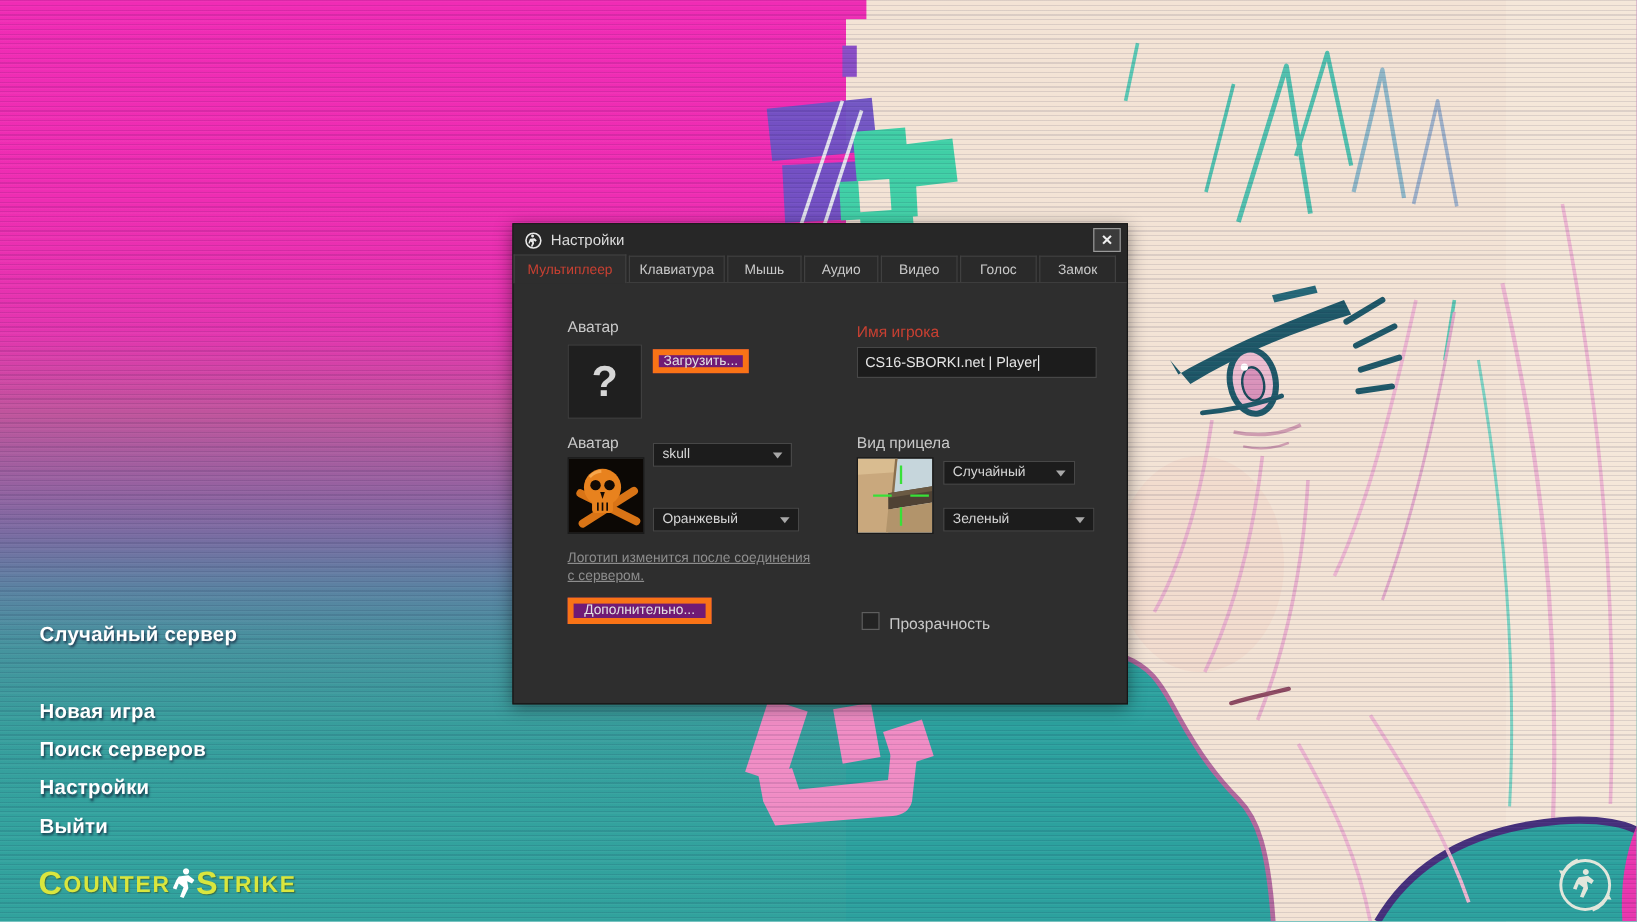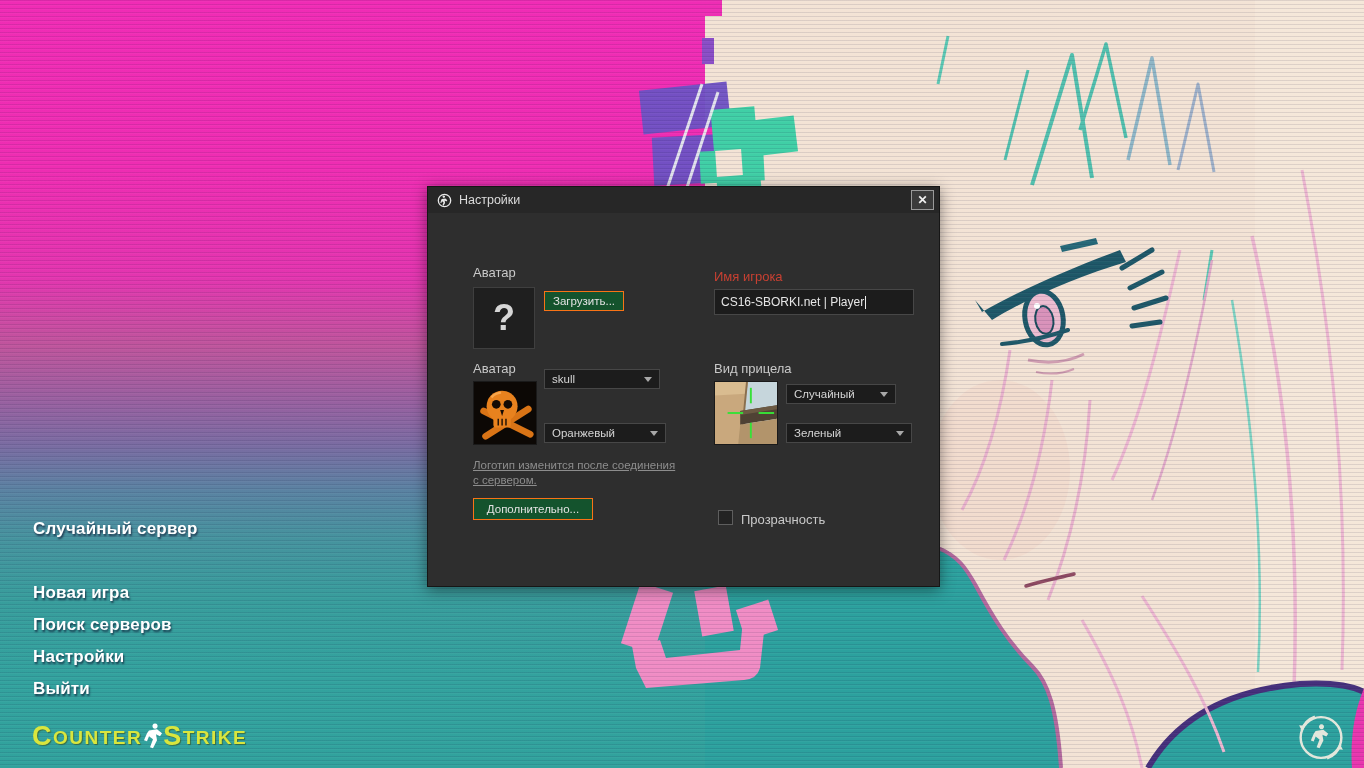--- a/index.html
+++ b/index.html
@@ -51,21 +51,21 @@
 
   .content { position:absolute; left:0; top:49px; right:0; bottom:39px; }
   .lbl { position:absolute; color:#c9c9c9; font-size:13px; }
   .lbl.red { color:#c84032; }
   .note { position:absolute; color:#8d8d8d; font-size:11.5px; line-height:15px;text-decoration:underline; }
 
   .avatar-box { position:absolute; width:62px; height:62px; background:#1f1f1f; border:1px solid #3f3f3f;
     display:flex; align-items:center; justify-content:center; color:#d6d6d6; font-size:36px; font-weight:bold; }
   .img-box { position:absolute; width:64px; height:64px; border:1px solid #1a1a1a; overflow:hidden; }
 
-  .btn { position:absolute; background:#14532d; border:1px solid #f97316; color:#e2e2e2; font-size:11.5px;
+  .btn { position:absolute; background:#701a75; border:5px solid #f97316; color:#e2e2e2; font-size:11.5px;
     display:flex; align-items:center; justify-content:center; cursor:pointer; }
   .btn.bright { border-color:#949494; }
 
   .tfield { position:absolute; background:#1c1c1c; border:1px solid #474747; color:#e6e6e6; font-size:12px;
     display:flex; align-items:center; padding:12px 6px; cursor:text; }
   .caret { display:inline-block; width:1px; height:13px; background:#eee; margin-left:1px; }
 
   .dd { position:absolute; background:#1c1c1c; border:1px solid #474747; color:#d5d5d5; font-size:11.5px;
     display:flex; align-items:center; justify-content:space-between; padding:0 7px; cursor:pointer; }
   .dd-arrow { width:0; height:0; border:4px solid transparent; border-top:5px solid #a8a8a8; margin-top:5px; }
@@ -199,20 +199,29 @@
   <div class="dialog">
     <div class="titlebar">
       <svg width="15" height="15" viewBox="0 0 16 16">
         <circle cx="8" cy="8" r="6.6" fill="none" stroke="#e8e8e8" stroke-width="1.4"></circle>
         <path d="M7.2,2.6 a1.3,1.3 0 1,0 0.1,0 Z M5,6.4 l4,-0.6 2,1.8 -1,1.4 -1.8,-1 0.4,2.6 -1.6,3 -1.2,-0.5 1.2,-3.1 -1.6,-1.3 -0.8,2 -1.1,-0.4 1,-2.9 Z" fill="#e8e8e8"></path>
       </svg>
       <span class="title-text">Настройки</span>
       <div class="close-btn">✕</div>
     </div>
 
+    <div class="tabs">
+      <div class="tab active" style="width:94px">Мультиплеер</div>
+      <div class="tab" style="width:80px">Клавиатура</div>
+      <div class="tab" style="width:62px">Мышь</div>
+      <div class="tab" style="width:62px">Аудио</div>
+      <div class="tab" style="width:64px">Видео</div>
+      <div class="tab" style="width:64px">Голос</div>
+      <div class="tab" style="width:64px">Замок</div>
+    </div>
 
     <div class="content">
 
       <div class="lbl" style="left:45px; top:29px">Аватар</div>
       <div class="avatar-box" style="left:45px; top:51px">
         <span>?</span>
       </div>
       <div class="btn" style="left:116px; top:55px; width:80px; height:20px">Загрузить...</div>
 
       <div class="lbl red" style="left:286px; top:33px">Имя игрока</div>

